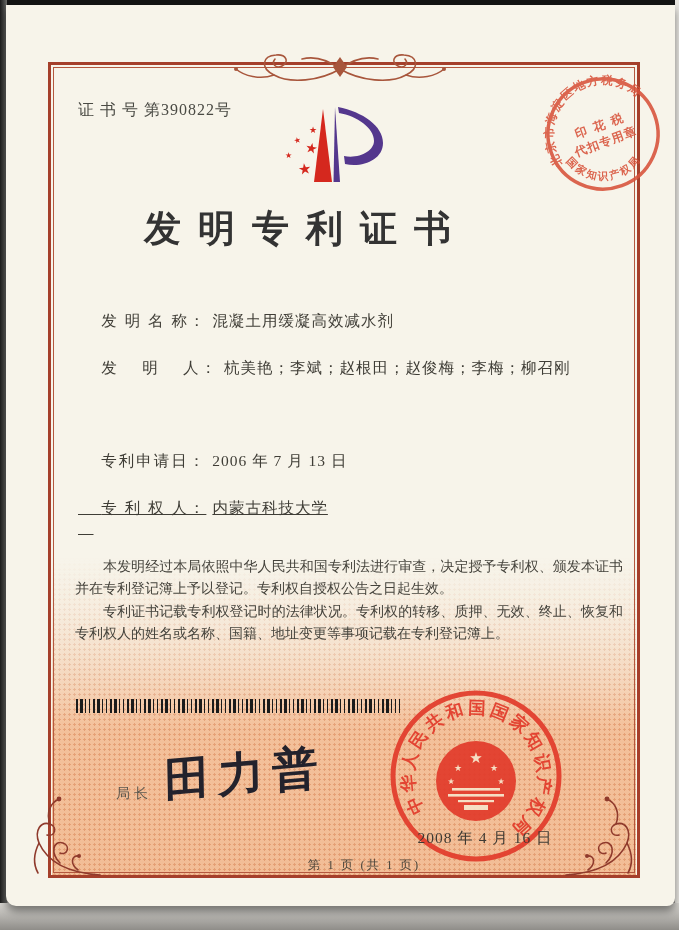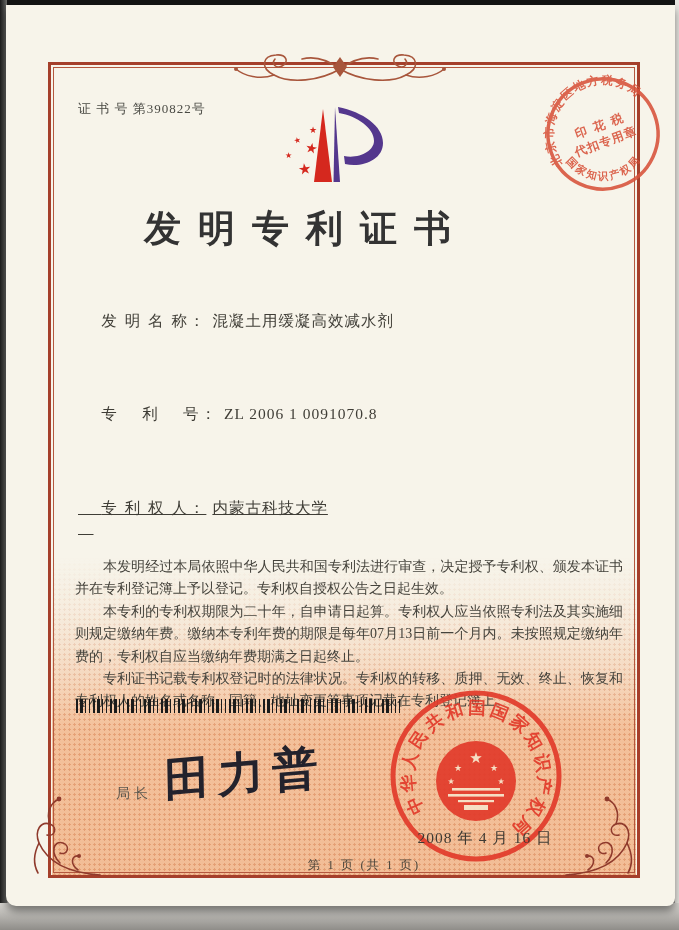--- a/index.html
+++ b/index.html
@@ -26,21 +26,21 @@
   
   .pink-zone { position:absolute; left:46px; top:552px; width:584px; height:319px;
     background-image:
       radial-gradient(rgba(205,110,60,.38) 1px, rgba(0,0,0,0) 1.3px),
       linear-gradient(to bottom, rgba(247,203,166,.25), #f3c09a 55%, #f2bd96);
     background-size:5px 5px, 100% 100%;
     -webkit-mask-image:linear-gradient(to bottom, transparent 0, rgba(0,0,0,.55) 28%, #000 52%);
     mask-image:linear-gradient(to bottom, transparent 0, rgba(0,0,0,.55) 28%, #000 52%);
   }
 
-  .cert-number { position:absolute; left:72px; top:95px; font-size:13px;
+  .cert-number { position:absolute; left:72px; top:95px; font-size:16px;
                  letter-spacing:1px; color:#4a4a44; white-space:pre; }
 
   
   .logo { position:absolute; left:279px; top:95px; width:120px; height:98px; }
   .logo .star { position:absolute; color:#d5281e; line-height:1; }
 
   .title { position:absolute; left:42px; top:199px; width:488px; text-align:center;
            font-size:37px; font-weight:700; color:#333; letter-spacing:17px;
            padding-left:28px; white-space:nowrap; }
 
@@ -147,30 +147,32 @@
       <span class="star" style="left:20px; top:42px; font-size:14px; transform:rotate(10deg);">★</span>
       <span class="star" style="left:0px;  top:52px; font-size:8px;">★</span>
       <span class="star" style="left:13px; top:62px; font-size:15px; transform:rotate(-8deg);">★</span>
     </div>
 
     <div class="title">发明专利证书</div>
 
     <div class="field" style="top:288px;text-align:center;">
       <span class="flabel">发 明 名 称：</span><span class="fvalue">混凝土用缓凝高效减水剂</span>
     </div>
-    <div class="field" style="top:381px;">
-      <span class="flabel">专　 利　 号：</span><span class="fvalue">ZL 2006 1 0091070.8</span>
+    <div class="field" style="top:335px;">
+      <span class="flabel">发　 明　 人：</span><span class="fvalue">杭美艳；李斌；赵根田；赵俊梅；李梅；柳召刚</span>
+    </div>
+    <div class="field" style="top:428px;">
+      <span class="flabel">专利申请日：</span><span class="fvalue">2006 年 7 月 13 日</span>
     </div>
     <div class="field" style="top:475px;text-decoration:underline;">
       <span class="flabel">专 利 权 人：</span><span class="fvalue">内蒙古科技大学</span>
     </div>
 
     <div class="body-text">
       <p>本发明经过本局依照中华人民共和国专利法进行审查，决定授予专利权、颁发本证书并在专利登记簿上予以登记。专利权自授权公告之日起生效。</p>
-      <p>本专利的专利权期限为二十年，自申请日起算。专利权人应当依照专利法及其实施细则规定缴纳年费。缴纳本专利年费的期限是每年07月13日前一个月内。未按照规定缴纳年费的，专利权自应当缴纳年费期满之日起终止。</p>
       <p>专利证书记载专利权登记时的法律状况。专利权的转移、质押、无效、终止、恢复和专利权人的姓名或名称、国籍、地址变更等事项记载在专利登记簿上。</p>
     </div>
 
     <div class="barcode"></div>
 
     <div class="sig-title">局长</div>
     <div class="sig-name">田力普</div>
 
     <svg class="seal" viewBox="0 0 176 176">
       <defs>

